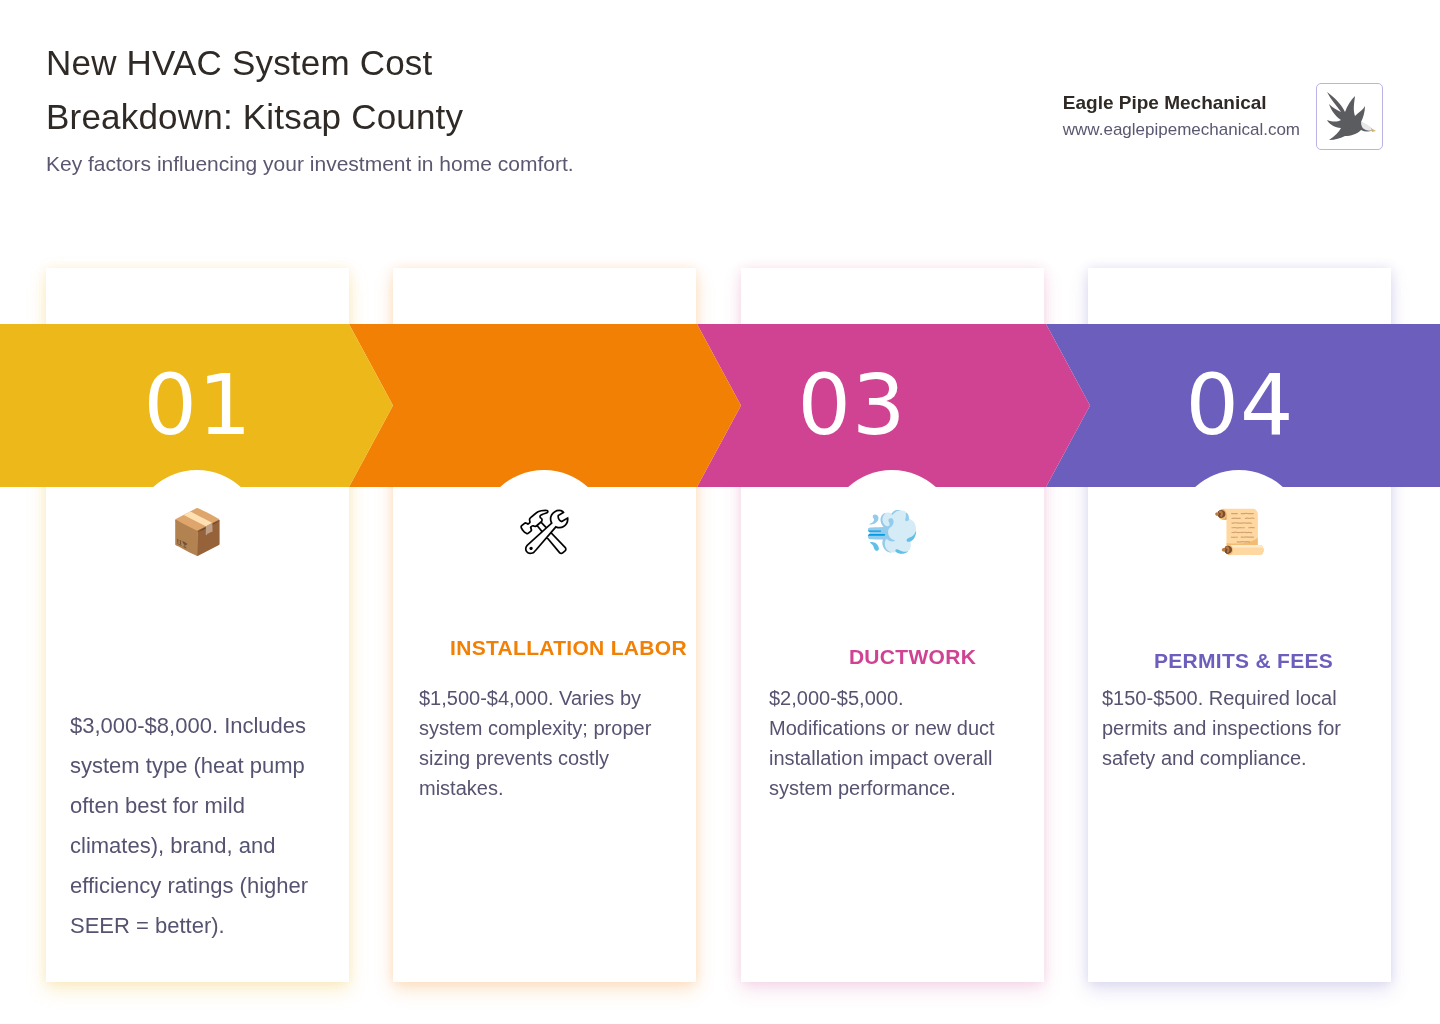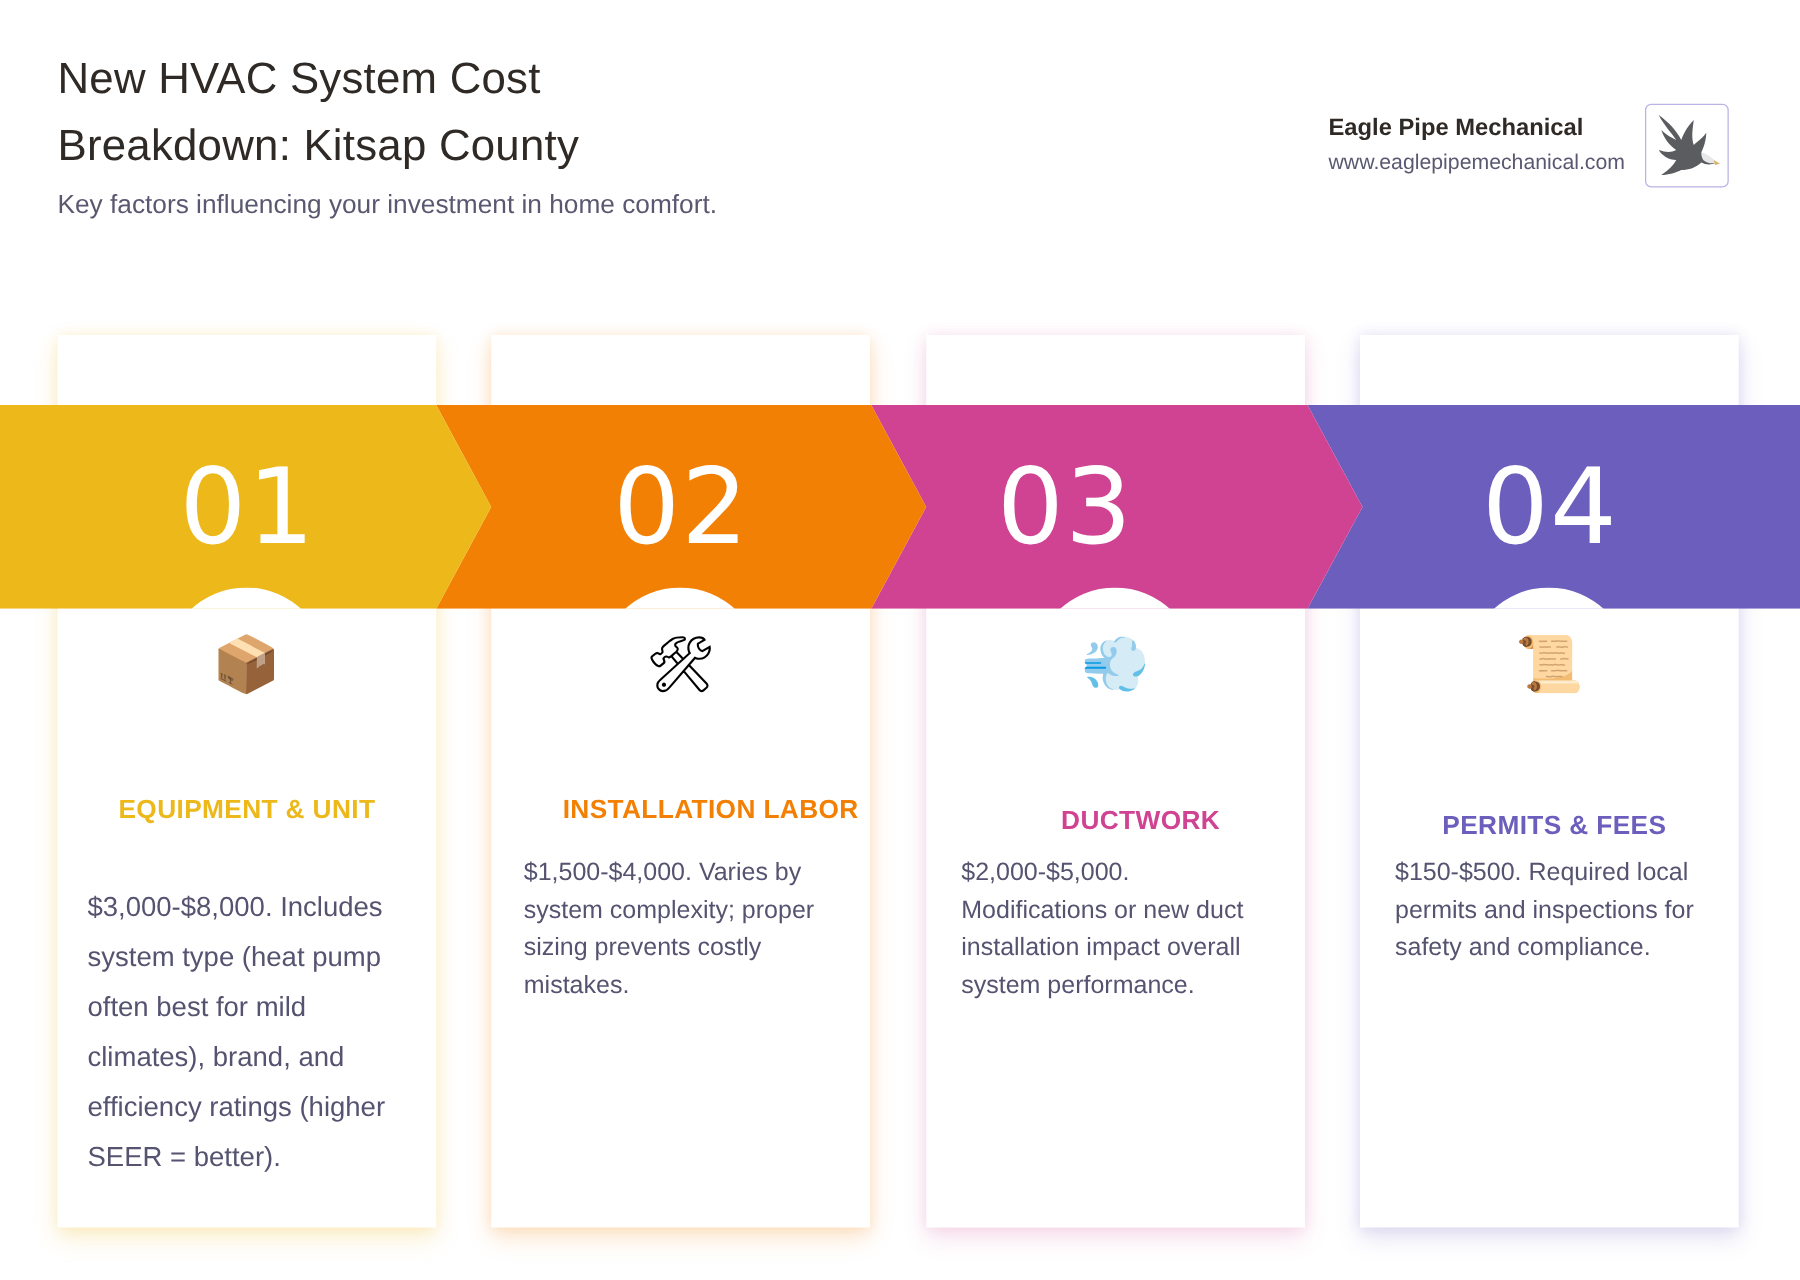--- a/index.html
+++ b/index.html
@@ -25,21 +25,21 @@
 
   .card-title { position: absolute; left: 0; right: 0; text-align: center; font-size: 21px; font-weight: bold; letter-spacing: 0.3px; }
   .card-body { position: absolute; left: 24px; right: 26px; color: #555370; font-size: 20px; line-height: 30px; }
   .c1 .card-title { top: 368px; color: #ecb81a; }
   .c1 .card-body { top: 438px; font-size: 22px; line-height: 40px; }
   .c2 .card-title { top: 368px; color: #f28004; margin-left: 48px; }
   .c2 .card-body { top: 415px; left: 26px; }
   .c3 .card-title { top: 377px; color: #d04292; margin-left: 40px; }
   .c3 .card-body { top: 415px; left: 28px; }
   .c4 .card-title { top: 381px; color: #6c5ebc; left: 8px; }
-  .c4 .card-body { top: 415px; left: 28px; }
+  .c4 .card-body { top: 415px; left: 14px; }
 
   .band { position: absolute; top: 324px; height: 163px; }
   .band svg { display: block; }
   .band-num { position: absolute; top: 0; height: 163px; line-height: 163px; color: #fff; font-size: 84px; font-family: "DejaVu Sans", sans-serif; font-weight: normal; text-align: center; letter-spacing: 1px; }
 </style>
 </head>
 <body>
 
 <h1 class="title">New HVAC System Cost Breakdown: Kitsap County</h1>
 <p class="subtitle">Key factors influencing your investment in home comfort.</p>
@@ -52,21 +52,20 @@
   <svg width="58" height="58" viewBox="0 0 58 58">
     <path d="M6 4 C14 10 20 16 24 24 C26 18 30 12 34 8 C33 16 32 22 34 28 C38 24 42 22 44 18 C44 24 42 30 40 34 C44 36 48 38 52 42 C48 44 44 44 40 42 C36 46 30 48 24 48 C20 50 14 52 8 52 C14 48 18 44 20 40 C14 40 8 36 6 32 C12 34 16 34 20 32 C14 28 10 22 8 16 C12 20 16 22 20 24 C16 18 10 12 6 4 Z" fill="#5a5c60"></path>
     <path d="M40 34 C44 35 48 37 52 42 C49 43 46 43 43 41 C41 40 40 37 40 34 Z" fill="#e8e8e8"></path>
     <path d="M50 40 L55 43 L51 44 Z" fill="#d9b36a"></path>
   </svg>
 </div>
 
 <div class="card c1">
   <div class="circle"></div>
   <div class="icon">📦</div>
-  <div class="card-title">EQUIPMENT &amp; UNIT</div>
   <div class="card-body">$3,000-$8,000. Includes system type (heat pump often best for mild climates), brand, and efficiency ratings (higher SEER = better).</div>
 </div>
 <div class="card c2">
   <div class="circle"></div>
   <div class="icon">🛠</div>
   <div class="card-title">INSTALLATION LABOR</div>
   <div class="card-body">$1,500-$4,000. Varies by system complexity; proper sizing prevents costly mistakes.</div>
 </div>
 <div class="card c3">
   <div class="circle"></div>
@@ -82,21 +81,20 @@
 </div>
 
 <div class="band" style="left:0;width:1440px;">
   <svg width="1440" height="163" viewBox="0 0 1440 163">
     <polygon points="1046,0 1440,0 1440,163 1046,163 1090,81.5" fill="#6c5ebc"></polygon>
     <polygon points="697,0 1046,0 1090,81.5 1046,163 697,163 741,81.5" fill="#d04292"></polygon>
     <polygon points="349,0 697,0 741,81.5 697,163 349,163 393,81.5" fill="#f28004"></polygon>
     <polygon points="0,0 349,0 393,81.5 349,163 0,163" fill="#ecb81a"></polygon>
   </svg>
   <div class="band-num" style="left:98px;width:200px;">01</div>
-  <div class="band-num" style="left:445px;width:200px;">02</div>
   <div class="band-num" style="left:752px;width:200px;">03</div>
   <div class="band-num" style="left:1140px;width:200px;">04</div>
 </div>
 
 <svg style="position:absolute;left:0;top:470px;" width="1440" height="17" viewBox="0 0 1440 17">
   <ellipse cx="197" cy="65" rx="65" ry="65" fill="#fff"></ellipse>
   <ellipse cx="544" cy="65" rx="65" ry="65" fill="#fff"></ellipse>
   <ellipse cx="892" cy="65" rx="65" ry="65" fill="#fff"></ellipse>
   <ellipse cx="1239" cy="65" rx="65" ry="65" fill="#fff"></ellipse>
 </svg>

